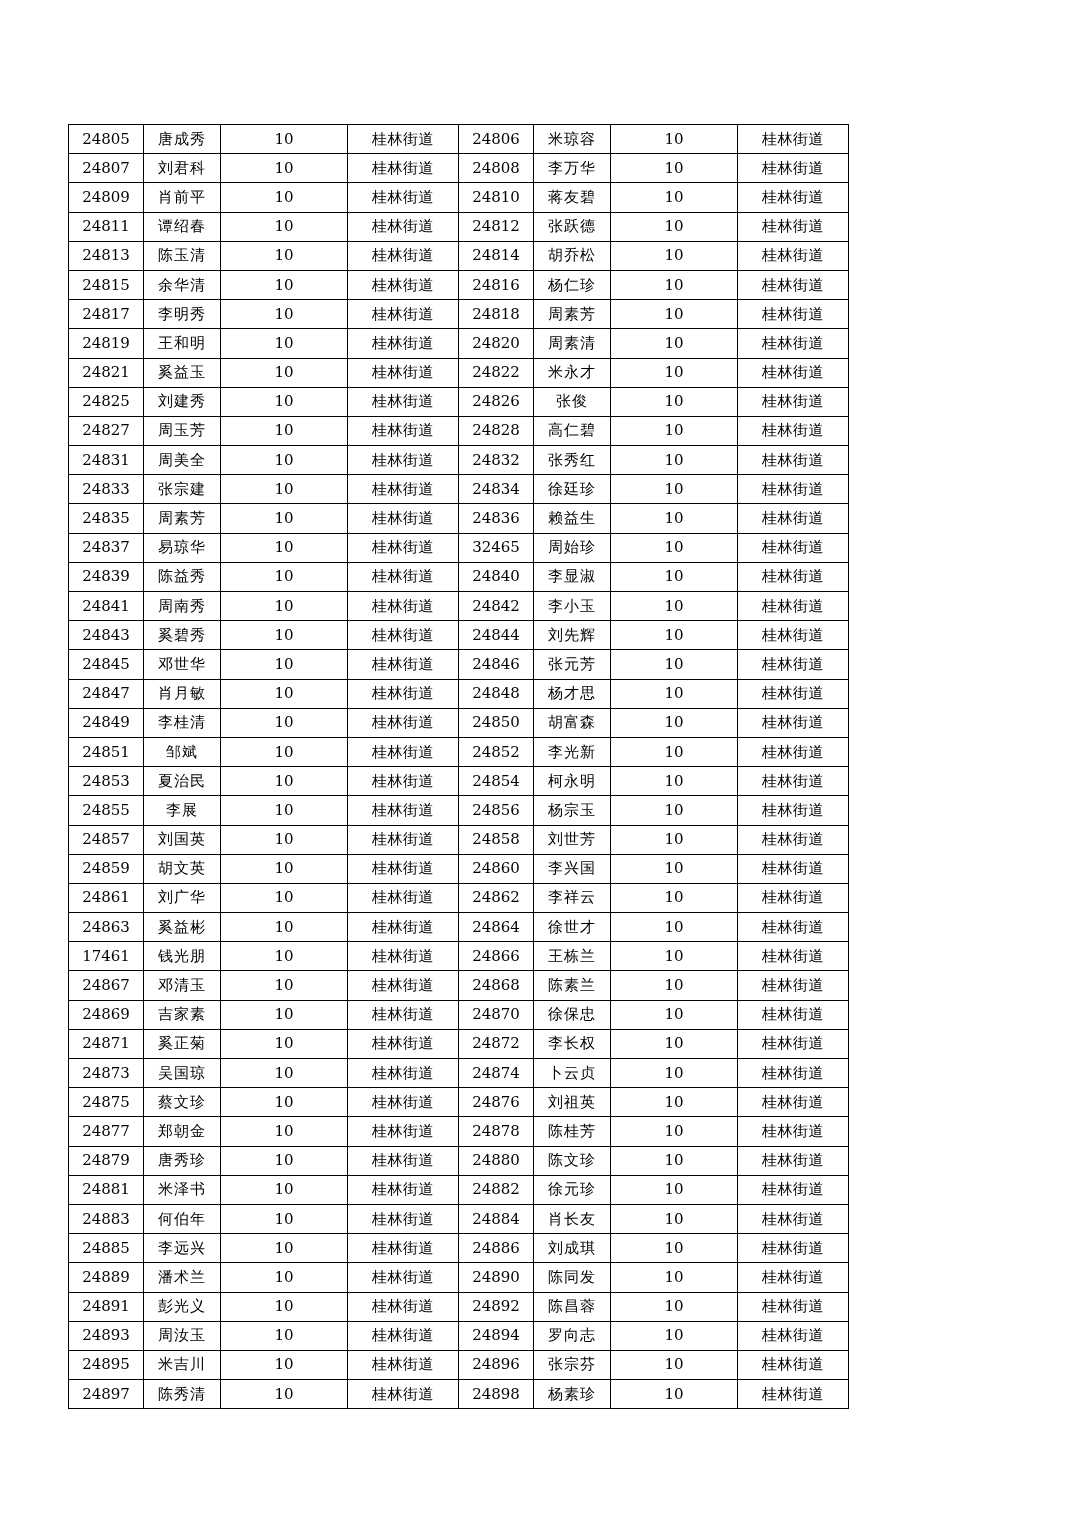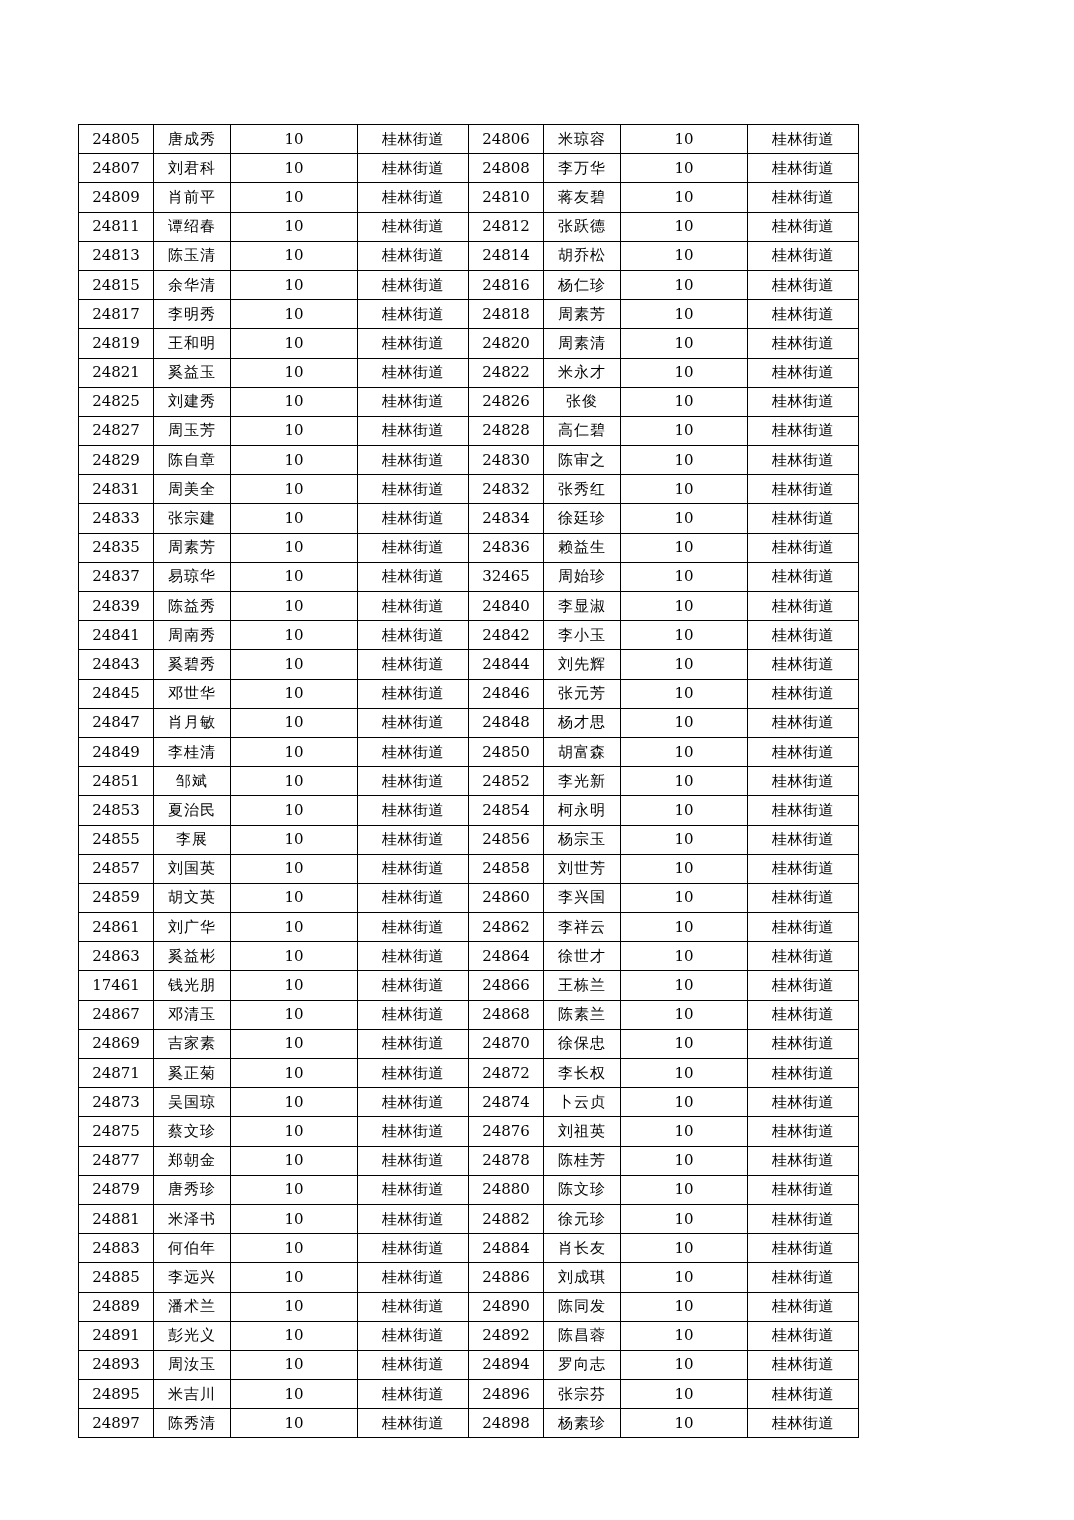--- a/index.html
+++ b/index.html
@@ -12,21 +12,20 @@
     height: 1520px;
     font-family: "DejaVu Serif", "Liberation Serif", serif;
     color: #000000;
   }
   .page {
     position: relative;
     width: 876px;
     height: 1520px;
     box-sizing: border-box;
     padding: 124px 0 0 0;
-    margin-left: 10px;
   }
   .table-wrap {
     margin: 0 auto;
     width: 740px;
   }
   table.roster {
     border-collapse: collapse;
     table-layout: fixed;
     width: 740px;
     border: 1px solid #000;
@@ -169,30 +168,20 @@
             <td class="c-id">24827</td>
             <td class="c-name">周玉芳</td>
             <td class="c-amt">10</td>
             <td class="c-area">桂林街道</td>
             <td class="c-id">24828</td>
             <td class="c-name">高仁碧</td>
             <td class="c-amt">10</td>
             <td class="c-area">桂林街道</td>
           </tr>
           <tr>
-            <td class="c-id">24829</td>
-            <td class="c-name">陈自章</td>
-            <td class="c-amt">10</td>
-            <td class="c-area">桂林街道</td>
-            <td class="c-id">24830</td>
-            <td class="c-name">陈审之</td>
-            <td class="c-amt">10</td>
-            <td class="c-area">桂林街道</td>
-          </tr>
-          <tr>
             <td class="c-id">24831</td>
             <td class="c-name">周美全</td>
             <td class="c-amt">10</td>
             <td class="c-area">桂林街道</td>
             <td class="c-id">24832</td>
             <td class="c-name">张秀红</td>
             <td class="c-amt">10</td>
             <td class="c-area">桂林街道</td>
           </tr>
           <tr>

